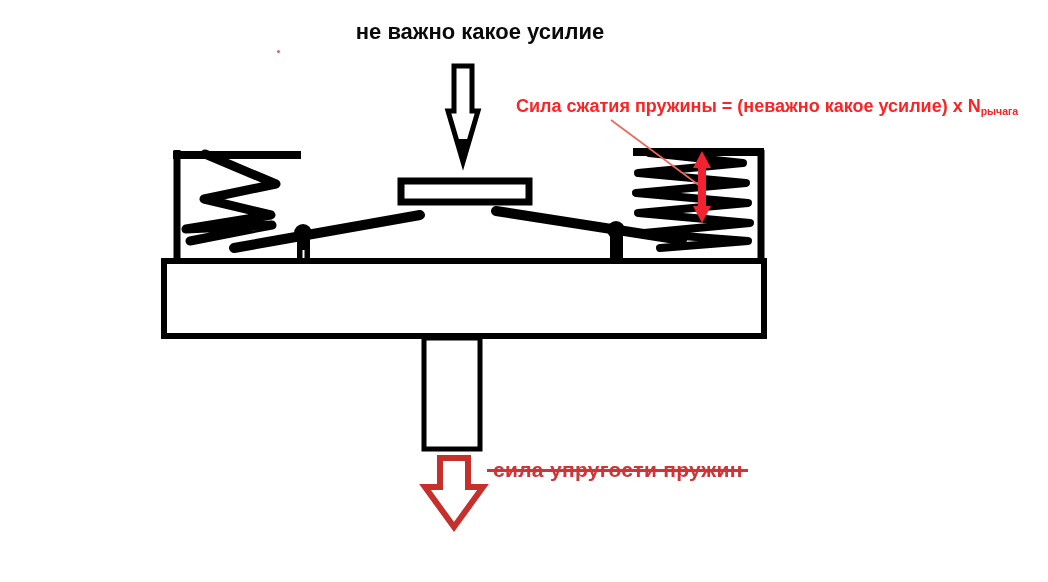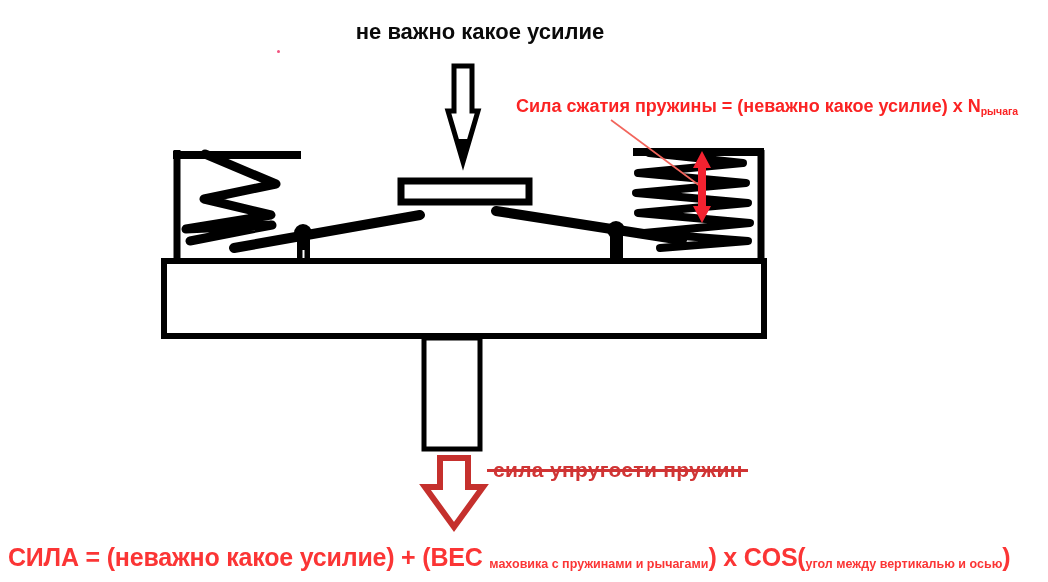--- a/index.html
+++ b/index.html
@@ -96,15 +96,14 @@
 
   <div class="stray-dot"></div>
 
   <div class="txt top-formula"><span>Сила сжатия пружины = (неважно какое усилие) х N</span><span class="sub">рычага</span></div>
 
   <div class="txt title">не важно какое усилие</div>
 
   <div class="txt crossed-label">сила упругости пружин</div>
   <div class="strike-line"></div>
 
-  <div class="txt bottom-formula"><span>СИЛА = (неважно какое усилие) + (ВЕС </span><span class="sub">маховика с пружинами и рычагами</span><span>) х COS(</span><span class="sub">угол между вертикалью и осью</span><span>)</span></div>
 
 </div>
 
 </body></html>

